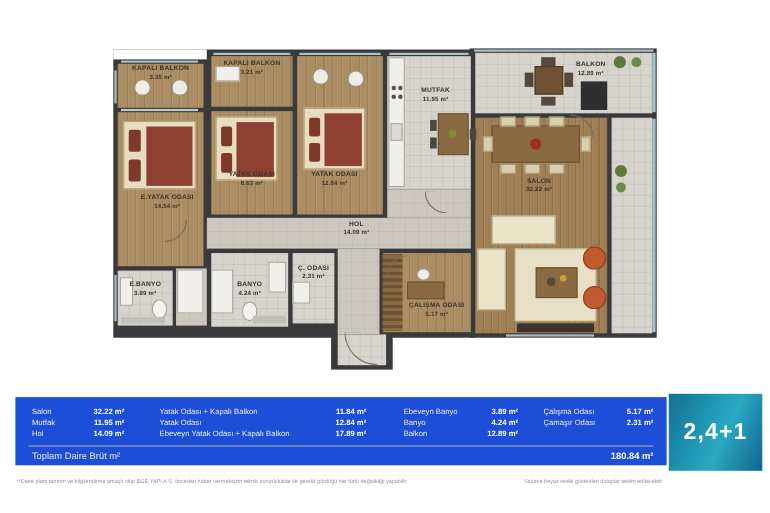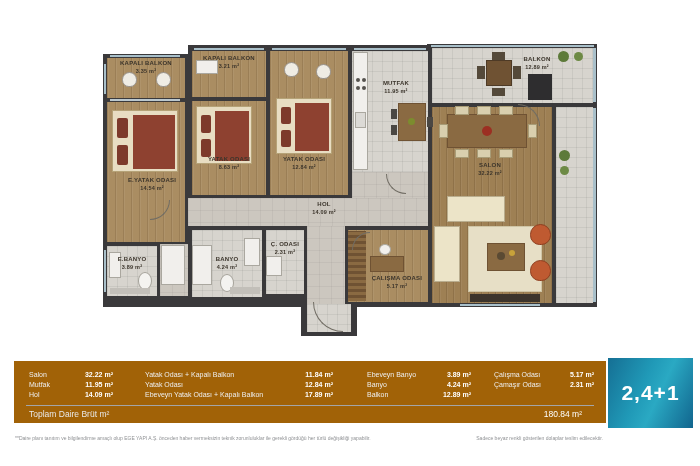--- a/index.html
+++ b/index.html
@@ -29,28 +29,28 @@
   .bed{position:absolute;background:#e8ddc2;border:1px solid #b5a277;box-sizing:border-box;}
   .mat{position:absolute;background:#8e4130;}
   .pillow{position:absolute;background:#7d3a2b;border-radius:2px;}
   .arc{position:absolute;border:1px solid #716d64;box-sizing:border-box;}
   .sofa{position:absolute;background:#ece4c8;border:1px solid #b9ad8e;box-sizing:border-box;}
   .armchair{position:absolute;width:21px;height:21px;background:#bf5a31;border:1px solid #8e3e1f;
         border-radius:50% 50% 46% 46%;box-sizing:border-box;}
   .toilet{position:absolute;background:#f4f3f0;border:1px solid #a5a29a;border-radius:50%;box-sizing:border-box;}
   .dot{position:absolute;border-radius:50%;}
   
-  .band{position:absolute;left:14px;top:361px;width:592px;height:62px;background:#a16207;}
+  .band{position:absolute;left:14px;top:361px;width:592px;height:62px;background:#1d4ed8;}
   .bcol{position:absolute;top:9px;}
   .brow{display:flex;justify-content:space-between;font-size:7px;line-height:10px;color:#eeeeee;}
   .brow b{color:#ffffff;font-weight:bold;margin-left:8px;white-space:nowrap;}
   .brow span{white-space:nowrap;}
   .bdivider{position:absolute;left:12px;right:12px;top:44px;height:1px;background:#a3a5a8;}
   .btotal-label{position:absolute;left:15px;top:48px;font-size:8.5px;color:#e8e8e8;}
-  .btotal-value{position:absolute;right:24px;top:48px;font-size:8.5px;font-weight:normal;color:#ffffff;}
+  .btotal-value{position:absolute;right:12px;top:48px;font-size:8.5px;font-weight:bold;color:#ffffff;}
   .badge{position:absolute;left:608px;top:358px;width:85px;height:70px;
         background:linear-gradient(115deg,#156f94 0%,#2099b7 40%,#2aa9c3 58%,#11658e 100%);
         display:flex;align-items:center;justify-content:center;
         color:#ffffff;font-size:21px;font-weight:bold;letter-spacing:1px;}
   .fnote{position:absolute;top:435px;font-size:5px;color:#8f9194;white-space:nowrap;}
 </style>
 </head>
 <body>
 
 <div class="abs" style="left:0;top:0;width:700px;height:350px;">

